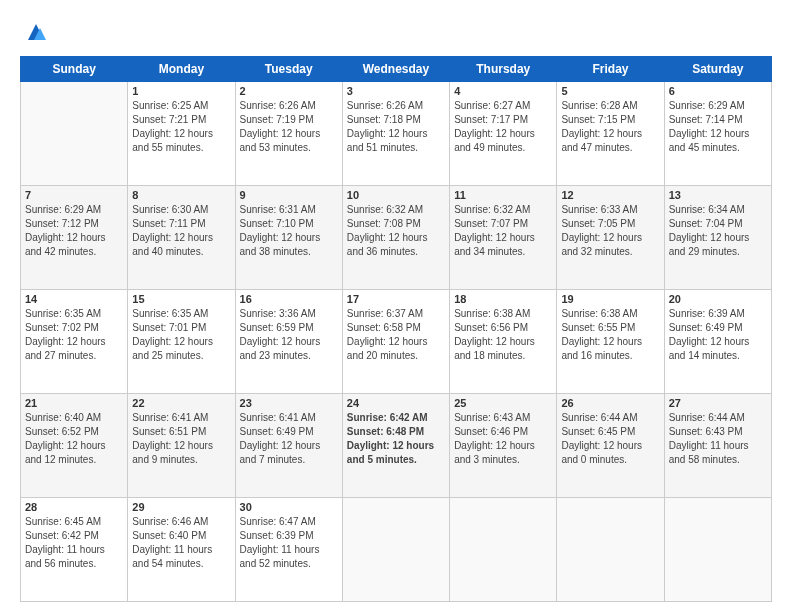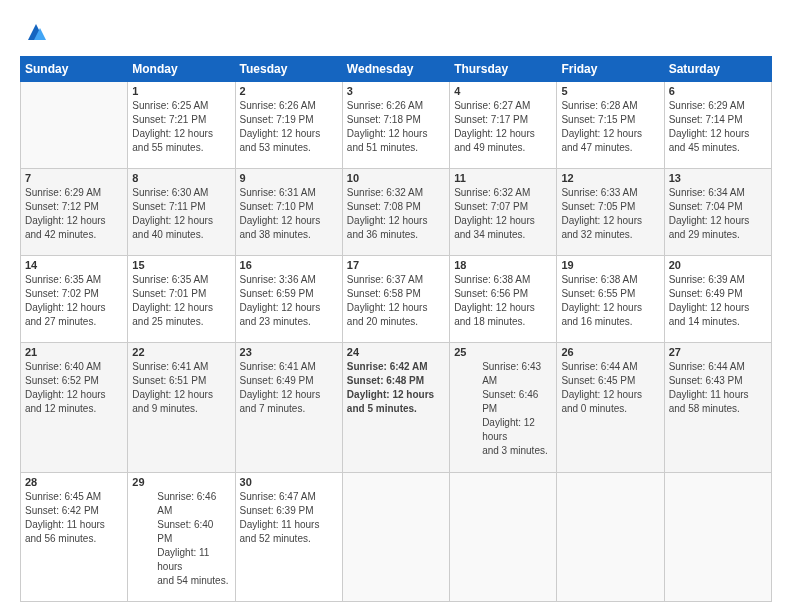--- a/index.html
+++ b/index.html
@@ -60,21 +60,21 @@
       border-collapse: collapse;
       width: 100%;
       table-layout: fixed;
     }
     .calendar th {
       background: #1565c0;
       color: #fff;
       font-size: 12px;
       font-weight: bold;
       padding: 5px 4px;
-      text-align: left;
+      text-align: center;
       border: 1px solid #1565c0;
     }
     .calendar td {
       border: 1px solid #ccc;
       vertical-align: top;
       padding: 3px 4px;
       font-size: 9.5px;
       color: #333;
       background: #fff;
       height: 80px;
@@ -303,21 +303,21 @@
           </td>
           <td>
             <span class="day-number">24</span>
             <div class="day-info" style="white-space: pre-line; font-weight: bold;">Sunrise: 6:42 AM
 Sunset: 6:48 PM
 Daylight: 12 hours
 and 5 minutes.</div>
           </td>
           <td>
             <span class="day-number">25</span>
-            <div class="day-info" style="white-space: pre-line; margin-left: 28px;">Sunrise: 6:43 AM
+            <div class="day-info" style="white-space: pre-line;">Sunrise: 6:43 AM
 Sunset: 6:46 PM
 Daylight: 12 hours
 and 3 minutes.</div>
           </td>
           <td>
             <span class="day-number">26</span>
             <div class="day-info" style="white-space: pre-line;">Sunrise: 6:44 AM
 Sunset: 6:45 PM
 Daylight: 12 hours
 and 0 minutes.</div>
@@ -333,21 +333,21 @@
         <tr>
           <td>
             <span class="day-number">28</span>
             <div class="day-info" style="white-space: pre-line;">Sunrise: 6:45 AM
 Sunset: 6:42 PM
 Daylight: 11 hours
 and 56 minutes.</div>
           </td>
           <td>
             <span class="day-number">29</span>
-            <div class="day-info" style="white-space: pre-line; margin-left: 25px;">Sunrise: 6:46 AM
+            <div class="day-info" style="white-space: pre-line;">Sunrise: 6:46 AM
 Sunset: 6:40 PM
 Daylight: 11 hours
 and 54 minutes.</div>
           </td>
           <td>
             <span class="day-number">30</span>
             <div class="day-info" style="white-space: pre-line;">Sunrise: 6:47 AM
 Sunset: 6:39 PM
 Daylight: 11 hours
 and 52 minutes.</div>

